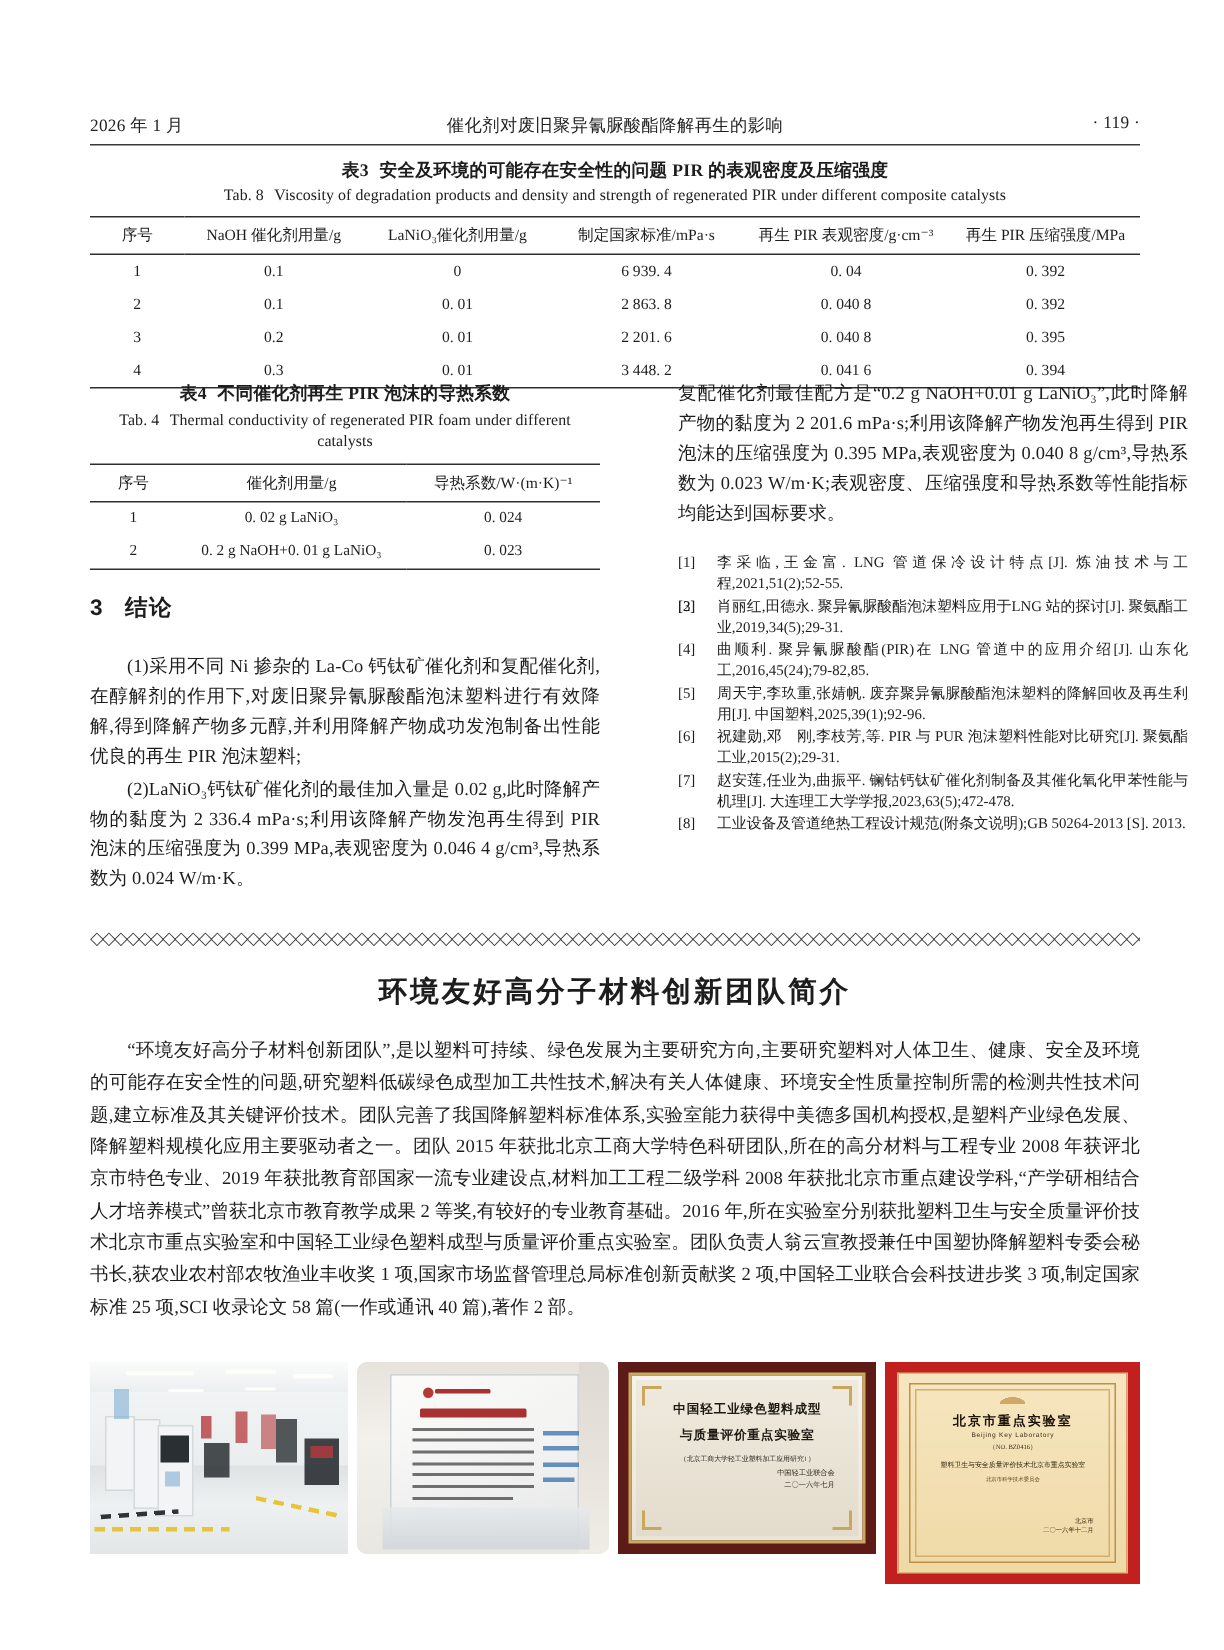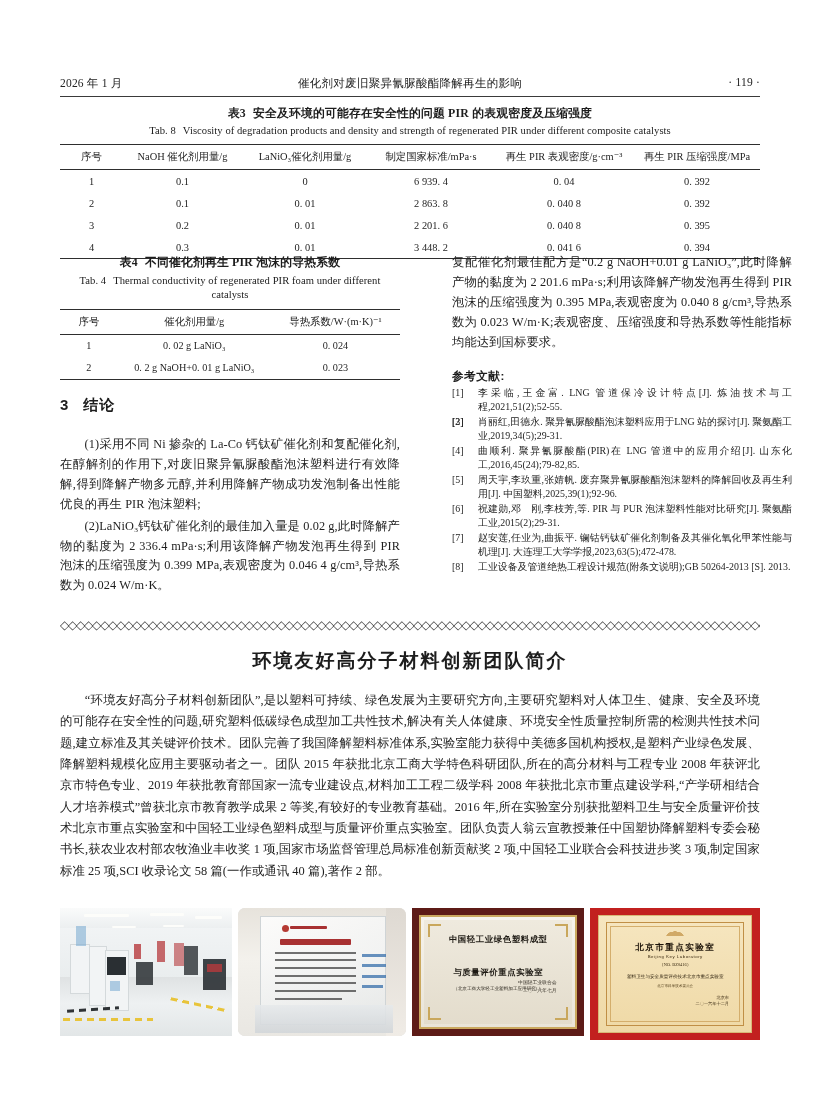--- a/index.html
+++ b/index.html
@@ -98,21 +98,21 @@
     text-justify:inter-ideograph;text-indent:2em;letter-spacing:.05px;
   }
 
   
   .photos{position:absolute;left:60px;top:908px;width:700px;height:130px;
     display:flex;gap:6px;}
   .photo{position:relative;overflow:hidden;background:#ddd;}
   .photo.p1{width:175px;height:128px;}
   .photo.p2{width:170px;height:128px;border-radius:7px;}
   .photo.p3{width:175px;height:128px;}
-  .photo.p4{width:172px;height:132px;}
+  .photo.p4{width:172px;height:148px;}
 
   
   .p1 .floor{position:absolute;left:0;bottom:0;width:100%;height:46%;
     background:linear-gradient(180deg,#dfe2e3 0%,#eef1f2 45%,#e2e6e7 100%);}
   .p1 .wallbg{position:absolute;left:0;top:0;width:100%;height:56%;
     background:linear-gradient(180deg,#f4f6f7 0%,#e9edee 100%);}
   .p1 .ceil{position:absolute;left:0;top:0;width:100%;height:16%;
     background:linear-gradient(180deg,#fafbfb,#eceff0);}
   .p1 .lightbar{position:absolute;background:#fdfdfa;border-radius:1px;}
   .p1 .cab{position:absolute;background:#f2f4f5;border:1px solid #d4d9db;}
@@ -139,21 +139,21 @@
   
   .p3 .frame{position:absolute;inset:0;background:#5d1b17;}
   .p3 .inner{position:absolute;left:7px;top:7px;right:7px;bottom:7px;
     background:linear-gradient(180deg,#f6f3ec,#e9e4d8);border:2px solid #caa85e;}
   .p3 .plate{position:absolute;left:12px;top:12px;right:12px;bottom:12px;
     background:linear-gradient(180deg,#efeade,#e3dccc);
     display:flex;flex-direction:column;align-items:center;justify-content:flex-start;
     padding-top:14px;}
   .p3 .corner{position:absolute;width:11px;height:11px;border:2px solid #c9a75c;}
   .p3 .l1{font-size:8.4px;font-weight:bold;color:#1e1a14;letter-spacing:.6px;white-space:nowrap;}
-  .p3 .l2{font-size:8.4px;font-weight:bold;color:#1e1a14;letter-spacing:.6px;margin-top:22px;white-space:nowrap;}
+  .p3 .l2{font-size:8.4px;font-weight:bold;color:#1e1a14;letter-spacing:.6px;margin-top:6px;white-space:nowrap;}
   .p3 .l3{font-size:4.6px;color:#2a251c;margin-top:7px;white-space:nowrap;}
   .p3 .sig{position:absolute;right:16px;bottom:30px;font-size:4.8px;color:#2a251c;text-align:right;line-height:1.55;}
 
   
   .p4 .frame{position:absolute;inset:0;background:#c2201f;}
   .p4 .inner{position:absolute;left:8px;top:7px;right:8px;bottom:7px;
     background:linear-gradient(180deg,#f6e6c0,#efd9a6);border:1px solid #d8b977;}
   .p4 .orn{position:absolute;left:7px;top:6px;right:7px;bottom:6px;border:1.5px solid #c08f46;}
   .p4 .orn2{position:absolute;left:11px;top:10px;right:11px;bottom:10px;border:.8px solid #d4ae6c;}
   .p4 .t1{position:absolute;left:0;right:0;top:26px;text-align:center;
@@ -277,21 +277,20 @@
     <h2 class="sec">
       <span class="secno">3</span><span>结论</span>
     </h2>
     <p class="body">(1)采用不同 Ni 掺杂的 La-Co 钙钛矿催化剂和复配催化剂,在醇解剂的作用下,对废旧聚异氰脲酸酯泡沫塑料进行有效降解,得到降解产物多元醇,并利用降解产物成功发泡制备出性能优良的再生 PIR 泡沫塑料;</p>
     <p class="body">(2)LaNiO₃钙钛矿催化剂的最佳加入量是 0.02 g,此时降解产物的黏度为 2 336.4 mPa·s;利用该降解产物发泡再生得到 PIR 泡沫的压缩强度为 0.399 MPa,表观密度为 0.046 4 g/cm³,导热系数为 0.024 W/m·K。</p>
   </div>
 
   <div class="colR">
     <p class="body">复配催化剂最佳配方是“0.2 g NaOH+0.01 g LaNiO₃”,此时降解产物的黏度为 2 201.6 mPa·s;利用该降解产物发泡再生得到 PIR 泡沫的压缩强度为 0.395 MPa,表观密度为 0.040 8 g/cm³,导热系数为 0.023 W/m·K;表观密度、压缩强度和导热系数等性能指标均能达到国标要求。</p>
     <div style="height:14px"></div>
-    <div class="refhead">参考文献:</div>
     <ul class="reflist">
       <li><span class="rno">[1]</span><span>李采临,王金富. LNG 管道保冷设计特点[J]. 炼油技术与工程,2021,51(2);52-55.</span></li>
       <li><span class="rno">[2]</span></li>
       <li><span class="rno">[3]</span><span>肖丽红,田德永. 聚异氰脲酸酯泡沫塑料应用于LNG 站的探讨[J]. 聚氨酯工业,2019,34(5);29-31.</span></li>
       <li><span class="rno">[4]</span><span>曲顺利. 聚异氰脲酸酯(PIR)在 LNG 管道中的应用介绍[J]. 山东化工,2016,45(24);79-82,85.</span></li>
       <li><span class="rno">[5]</span><span>周天宇,李玖重,张婧帆. 废弃聚异氰脲酸酯泡沫塑料的降解回收及再生利用[J]. 中国塑料,2025,39(1);92-96.</span></li>
       <li><span class="rno">[6]</span><span>祝建勋,邓　刚,李枝芳,等. PIR 与 PUR 泡沫塑料性能对比研究[J]. 聚氨酯工业,2015(2);29-31.</span></li>
       <li><span class="rno">[7]</span><span>赵安莲,任业为,曲振平. 镧钴钙钛矿催化剂制备及其催化氧化甲苯性能与机理[J]. 大连理工大学学报,2023,63(5);472-478.</span></li>
       <li><span class="rno">[8]</span><span>工业设备及管道绝热工程设计规范(附条文说明);GB 50264-2013 [S]. 2013.</span></li>
     </ul>

